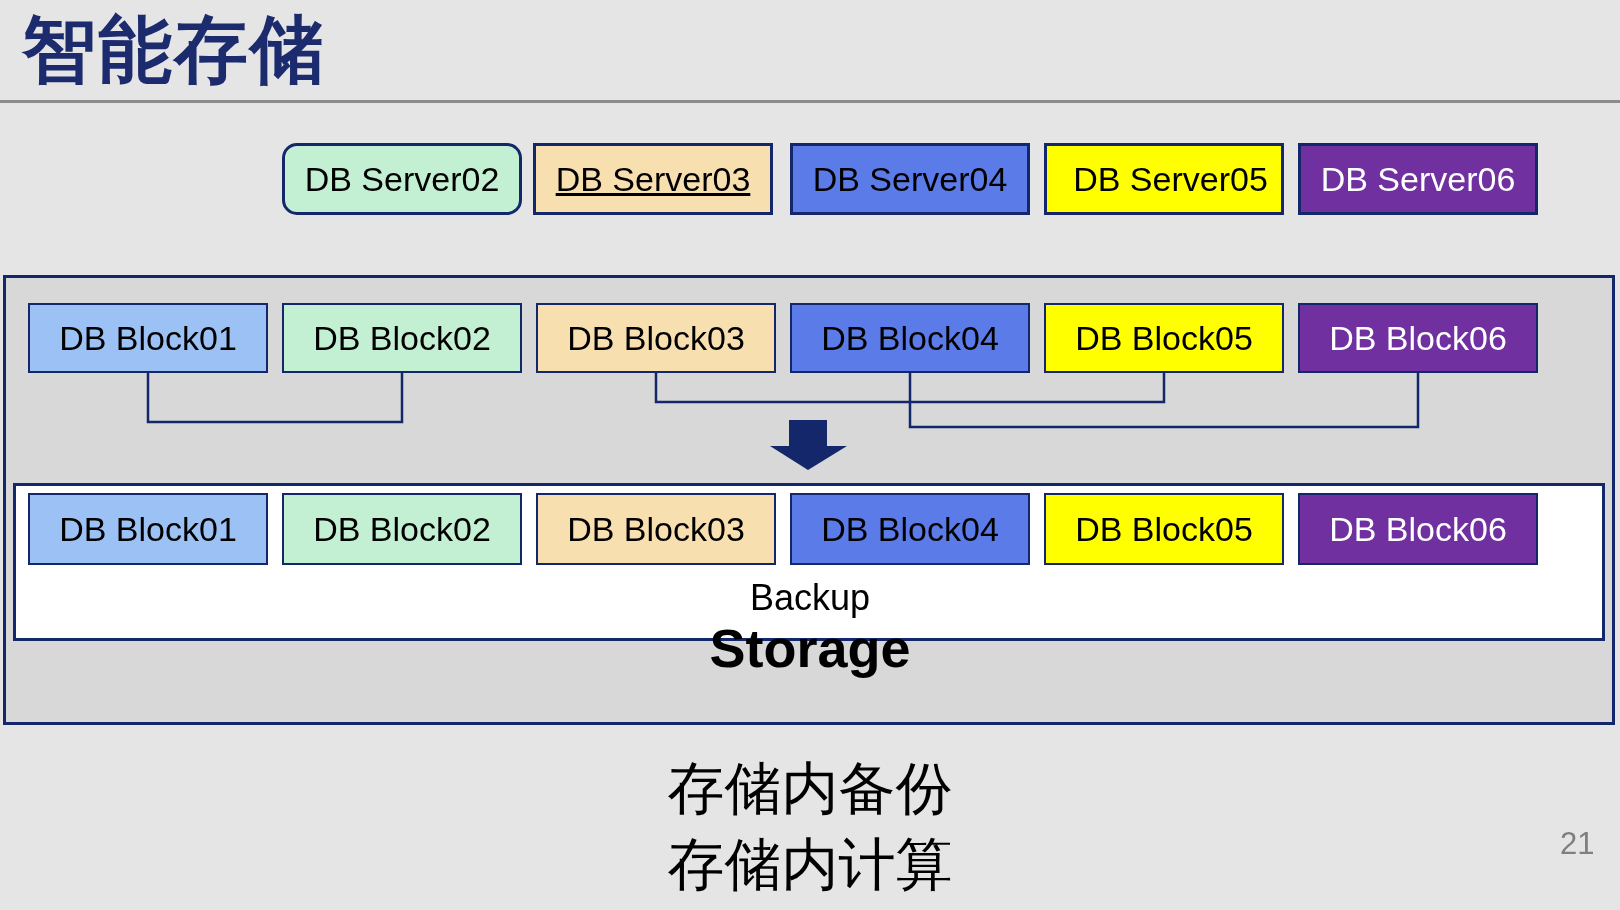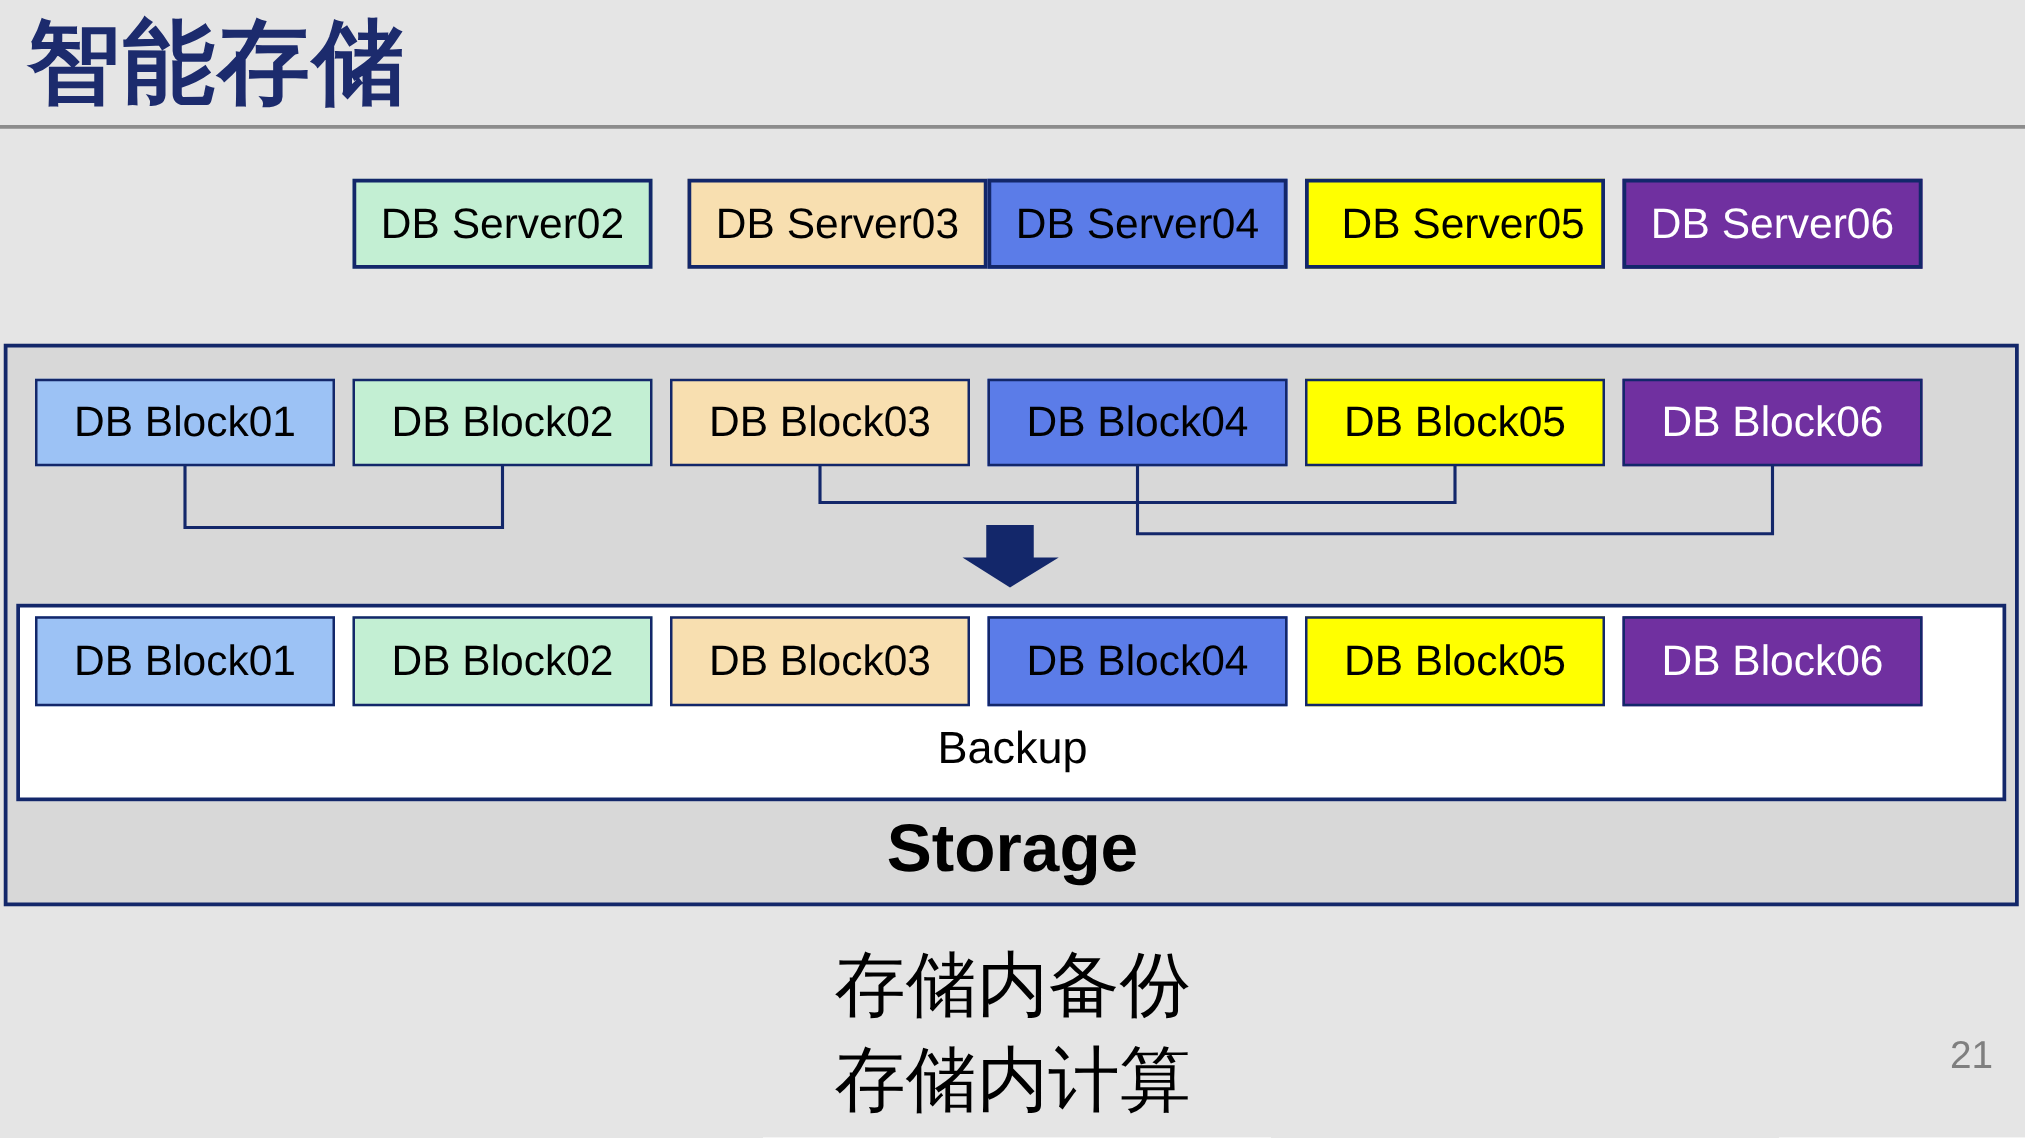--- a/index.html
+++ b/index.html
@@ -80,21 +80,21 @@
     left: 0;
     top: 577px;
     width: 1620px;
     text-align: center;
     font-size: 36px;
     color: #000000;
   }
   .storage-label {
     position: absolute;
     left: 0;
-    top: 648px;
+    top: 617px;
     width: 1620px;
     text-align: center;
     font-size: 54px;
     font-weight: bold;
     color: #000000;
   }
   .caption {
     position: absolute;
     left: 0;
     top: 750px;
@@ -113,22 +113,22 @@
   }
 </style>
 </head>
 <body>
 
 <div class="slide">
 
   <div class="title">智能存储</div>
   <div class="rule"></div>
 
-  <div class="box srv" style="left: 282px; background-color: rgb(195, 239, 211); color: rgb(0, 0, 0);">DB Server02</div>
-  <div class="box srv" style="left: 550px; background-color: rgb(248, 223, 176); color: rgb(0, 0, 0);">DB Server03</div>
+  <div class="box srv" style="left: 282px; background-color: rgb(195, 239, 211); color: rgb(0, 0, 0); border-radius: 15px;">DB Server02</div>
+  <div class="box srv" style="left: 533px; background-color: rgb(248, 223, 176); color: rgb(0, 0, 0); text-decoration: underline;">DB Server03</div>
   <div class="box srv" style="left: 790px; background-color: rgb(91, 124, 232); color: rgb(0, 0, 0);">DB Server04</div>
   <div class="box srv" style="left: 1044px; background-color: rgb(255, 255, 0); color: rgb(0, 0, 0); padding-left: 13px;">DB Server05</div>
   <div class="box srv" style="left: 1298px; background-color: rgb(112, 48, 160); color: rgb(255, 255, 255);">DB Server06</div>
 
   <div class="storage-container"></div>
 
   <div class="box row1" style="left: 28px; background-color: rgb(156, 194, 245); color: rgb(0, 0, 0);">DB Block01</div>
   <div class="box row1" style="left: 282px; background-color: rgb(195, 239, 211); color: rgb(0, 0, 0);">DB Block02</div>
   <div class="box row1" style="left: 536px; background-color: rgb(248, 223, 176); color: rgb(0, 0, 0);">DB Block03</div>
   <div class="box row1" style="left: 790px; background-color: rgb(91, 124, 232); color: rgb(0, 0, 0);">DB Block04</div>

